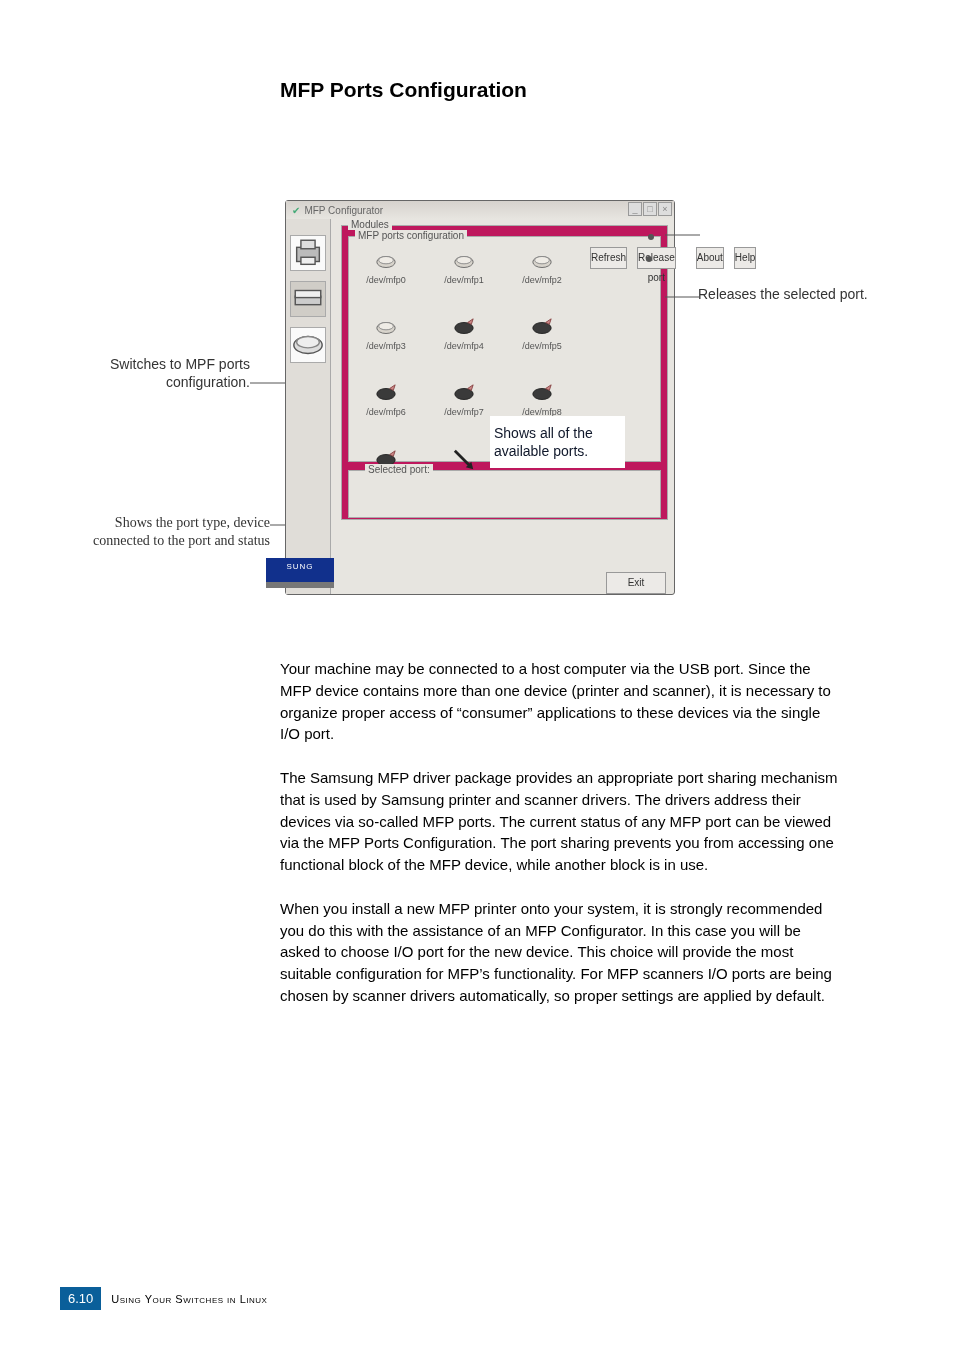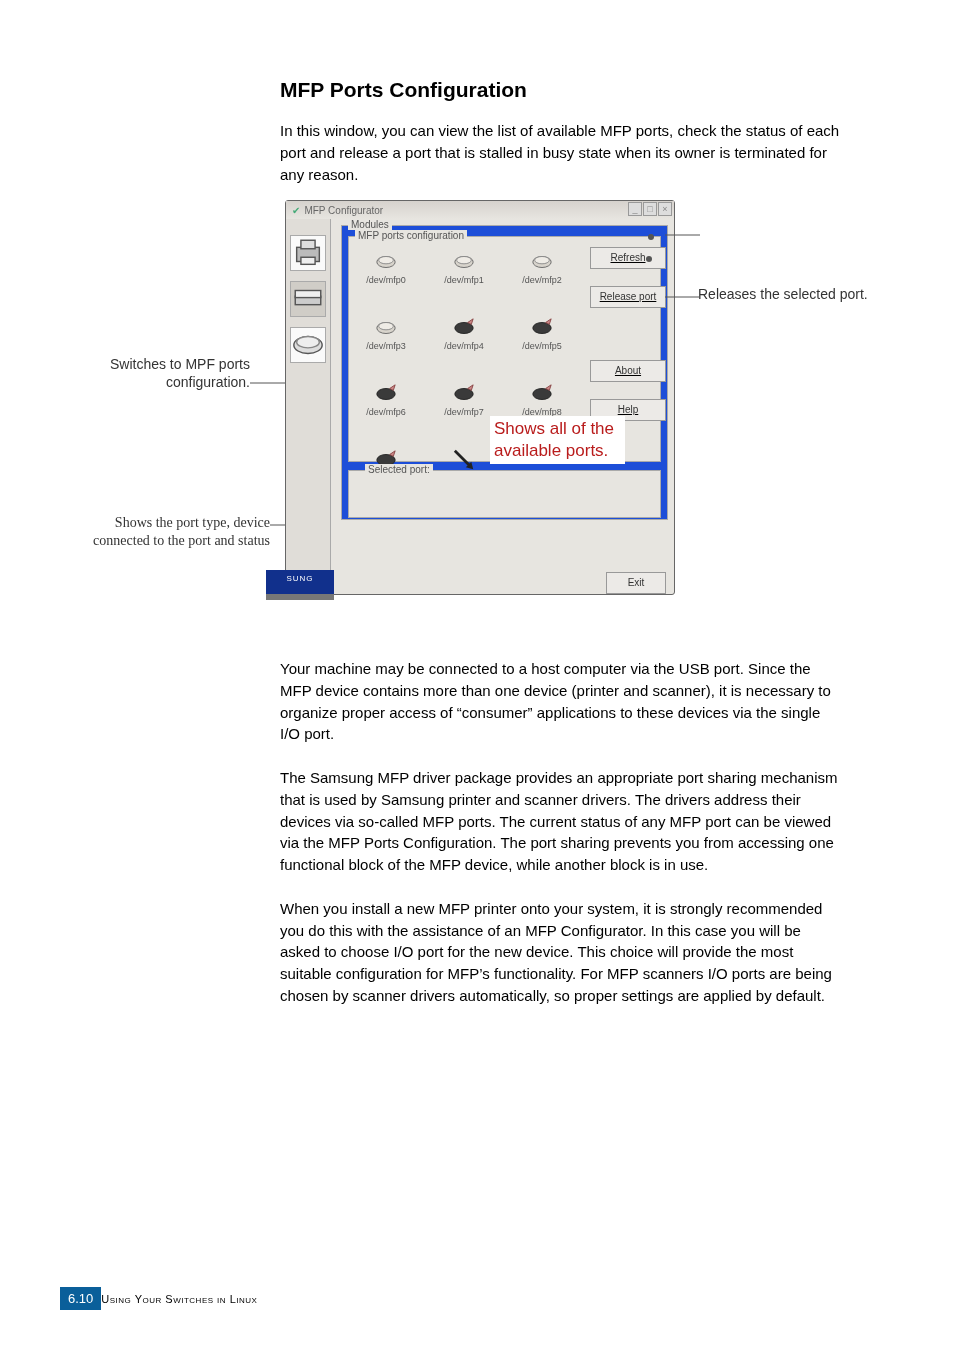--- a/index.html
+++ b/index.html
@@ -96,21 +96,21 @@
     background: #fff;
     border: 1px solid #aaa;
     display: flex;
     align-items: center;
     justify-content: center;
   }
   .side-btn.dark { background:#d0cdc7; }
   .side-btn.white { background:#fafafa; }
   .brand {
     position:absolute;
-    bottom:0;
+    bottom:12px;
     left:-20px;
     width:68px;
     height:24px;
     background:#11308c;
     color:#fff;
     font-size:8px;
     text-align:center;
     line-height:18px;
     letter-spacing:1px;
   }
@@ -124,21 +124,21 @@
   .main-area {
     flex: 1;
     padding: 6px 6px 6px 10px;
     position: relative;
   }
   .modules {
     border: 1px solid #aaa;
     height: 295px;
     position: relative;
     padding: 6px;
-    background:#1d4ed8;
+    background:#be185d;
   }
   .modules-legend {
     position: absolute;
     top: -7px;
     left: 6px;
     font-size: 10px;
     background: #e7e5e0;
     padding: 0 3px;
     color: #555;
   }
@@ -194,23 +194,22 @@
     background: #e7e5e0;
     padding: 0 3px;
     color: #555;
   }
   .btn-col {
     position: absolute;
     top: 28px;
     right: 8px;
     width: 76px;
     display: flex;
-    flex-direction: column;
-    gap: 17px;
-    text-decoration: underline;
+    flex-direction: row;
+    gap: 10px;
   }
   .wbtn, .exitbtn {
     height: 22px;
     background: #eceae7;
     border: 1px solid #999;
     font-size: 10px;
     text-align: center;
     line-height: 20px;
     color: #333;
   }
@@ -247,49 +246,49 @@
     left: 280px;
     top: 642px;
     width: 560px;
   }
   .footer {
     position: absolute;
     left: 60px;
     bottom: 38px;
     display: flex;
     align-items: center;
+    gap: 10px;
   }
   .page-badge {
     background: #0a5f9a;
     color: #fff;
     font-size: 13px;
     padding: 4px 8px;
   }
   .footer-text {
     font-size: 11px;
     letter-spacing: 0.5px;
     color: #000;
     font-variant: small-caps;
   }
   .overlay-box {
     position:absolute;
     background:#fff;
-    font-size:17px;
-    color:#b91c1c;
+    font-size:14px;
+    color:#0f172a;
     line-height:1.3;
-    padding:2px 4px;
+    padding:8px 4px;
     text-align:left;
   }
 </style>
 </head>
 <body>
 
 <div class="content">
   <div class="heading1">MFP Ports Configuration</div>
-  <div class="intro">In this window, you can view the list of available MFP ports, check the status of each port and release a port that is stalled in busy state when its owner is terminated for any reason.</div>
 </div>
 
 <div class="figure-wrap">
 
   <div class="callout" style="left:0; top:158px; width:160px; text-align:right;">Switches to MPF ports configuration.</div>
   <svg class="callout-line" style="left:160px; top:184px;" width="55" height="2">
       <line x1="0" y1="1" x2="55" y2="1" stroke="#555" stroke-width="1"></line>
     </svg>
 
   <div class="callout" style="left:0; top:316px; width:180px; text-align:right;font-family:Liberation Serif, serif;">Shows the port type, device connected to the port and status</div>

